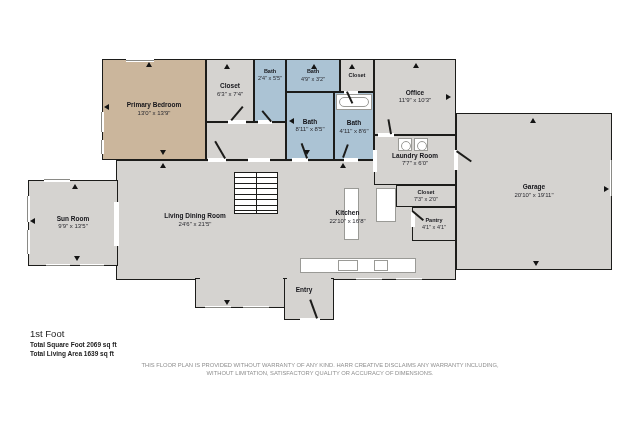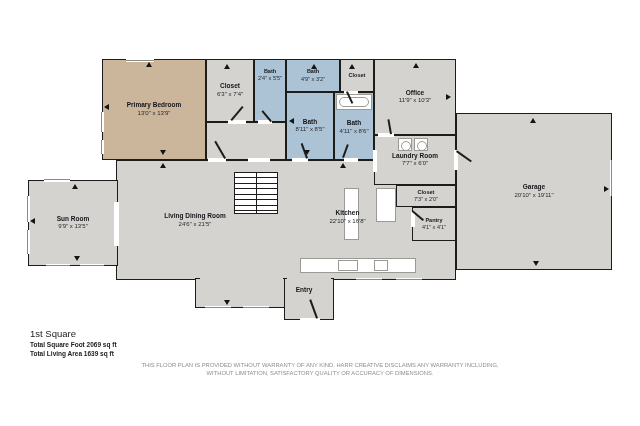--- a/index.html
+++ b/index.html
@@ -203,19 +203,19 @@
   <div class="tri tri-down" style="left:304px;top:150px;"></div>
   <div class="tri tri-down" style="left:74px;top:256px;"></div>
   <div class="tri tri-down" style="left:224px;top:300px;"></div>
   <div class="tri tri-down" style="left:533px;top:261px;"></div>
   <div class="tri tri-left" style="left:104px;top:104px;"></div>
   <div class="tri tri-left" style="left:30px;top:218px;"></div>
   <div class="tri tri-left" style="left:289px;top:118px;"></div>
   <div class="tri tri-right" style="left:446px;top:94px;"></div>
   <div class="tri tri-right" style="left:604px;top:186px;"></div>
 
-  <div class="foot-title">1st Square</div>
+  <div class="foot-title">1st Foot</div>
   <div class="foot-line1">Total Square Foot 2069 sq ft</div>
   <div class="foot-line2">Total Living Area 1639 sq ft</div>
   <div class="disc" style="top:362px;">THIS FLOOR PLAN IS PROVIDED WITHOUT WARRANTY OF ANY KIND. HARR CREATIVE DISCLAIMS ANY WARRANTY INCLUDING,</div>
   <div class="disc" style="top:370px;">WITHOUT LIMITATION, SATISFACTORY QUALITY OR ACCURACY OF DIMENSIONS.</div>
 
 </div>
 
 </body></html>

